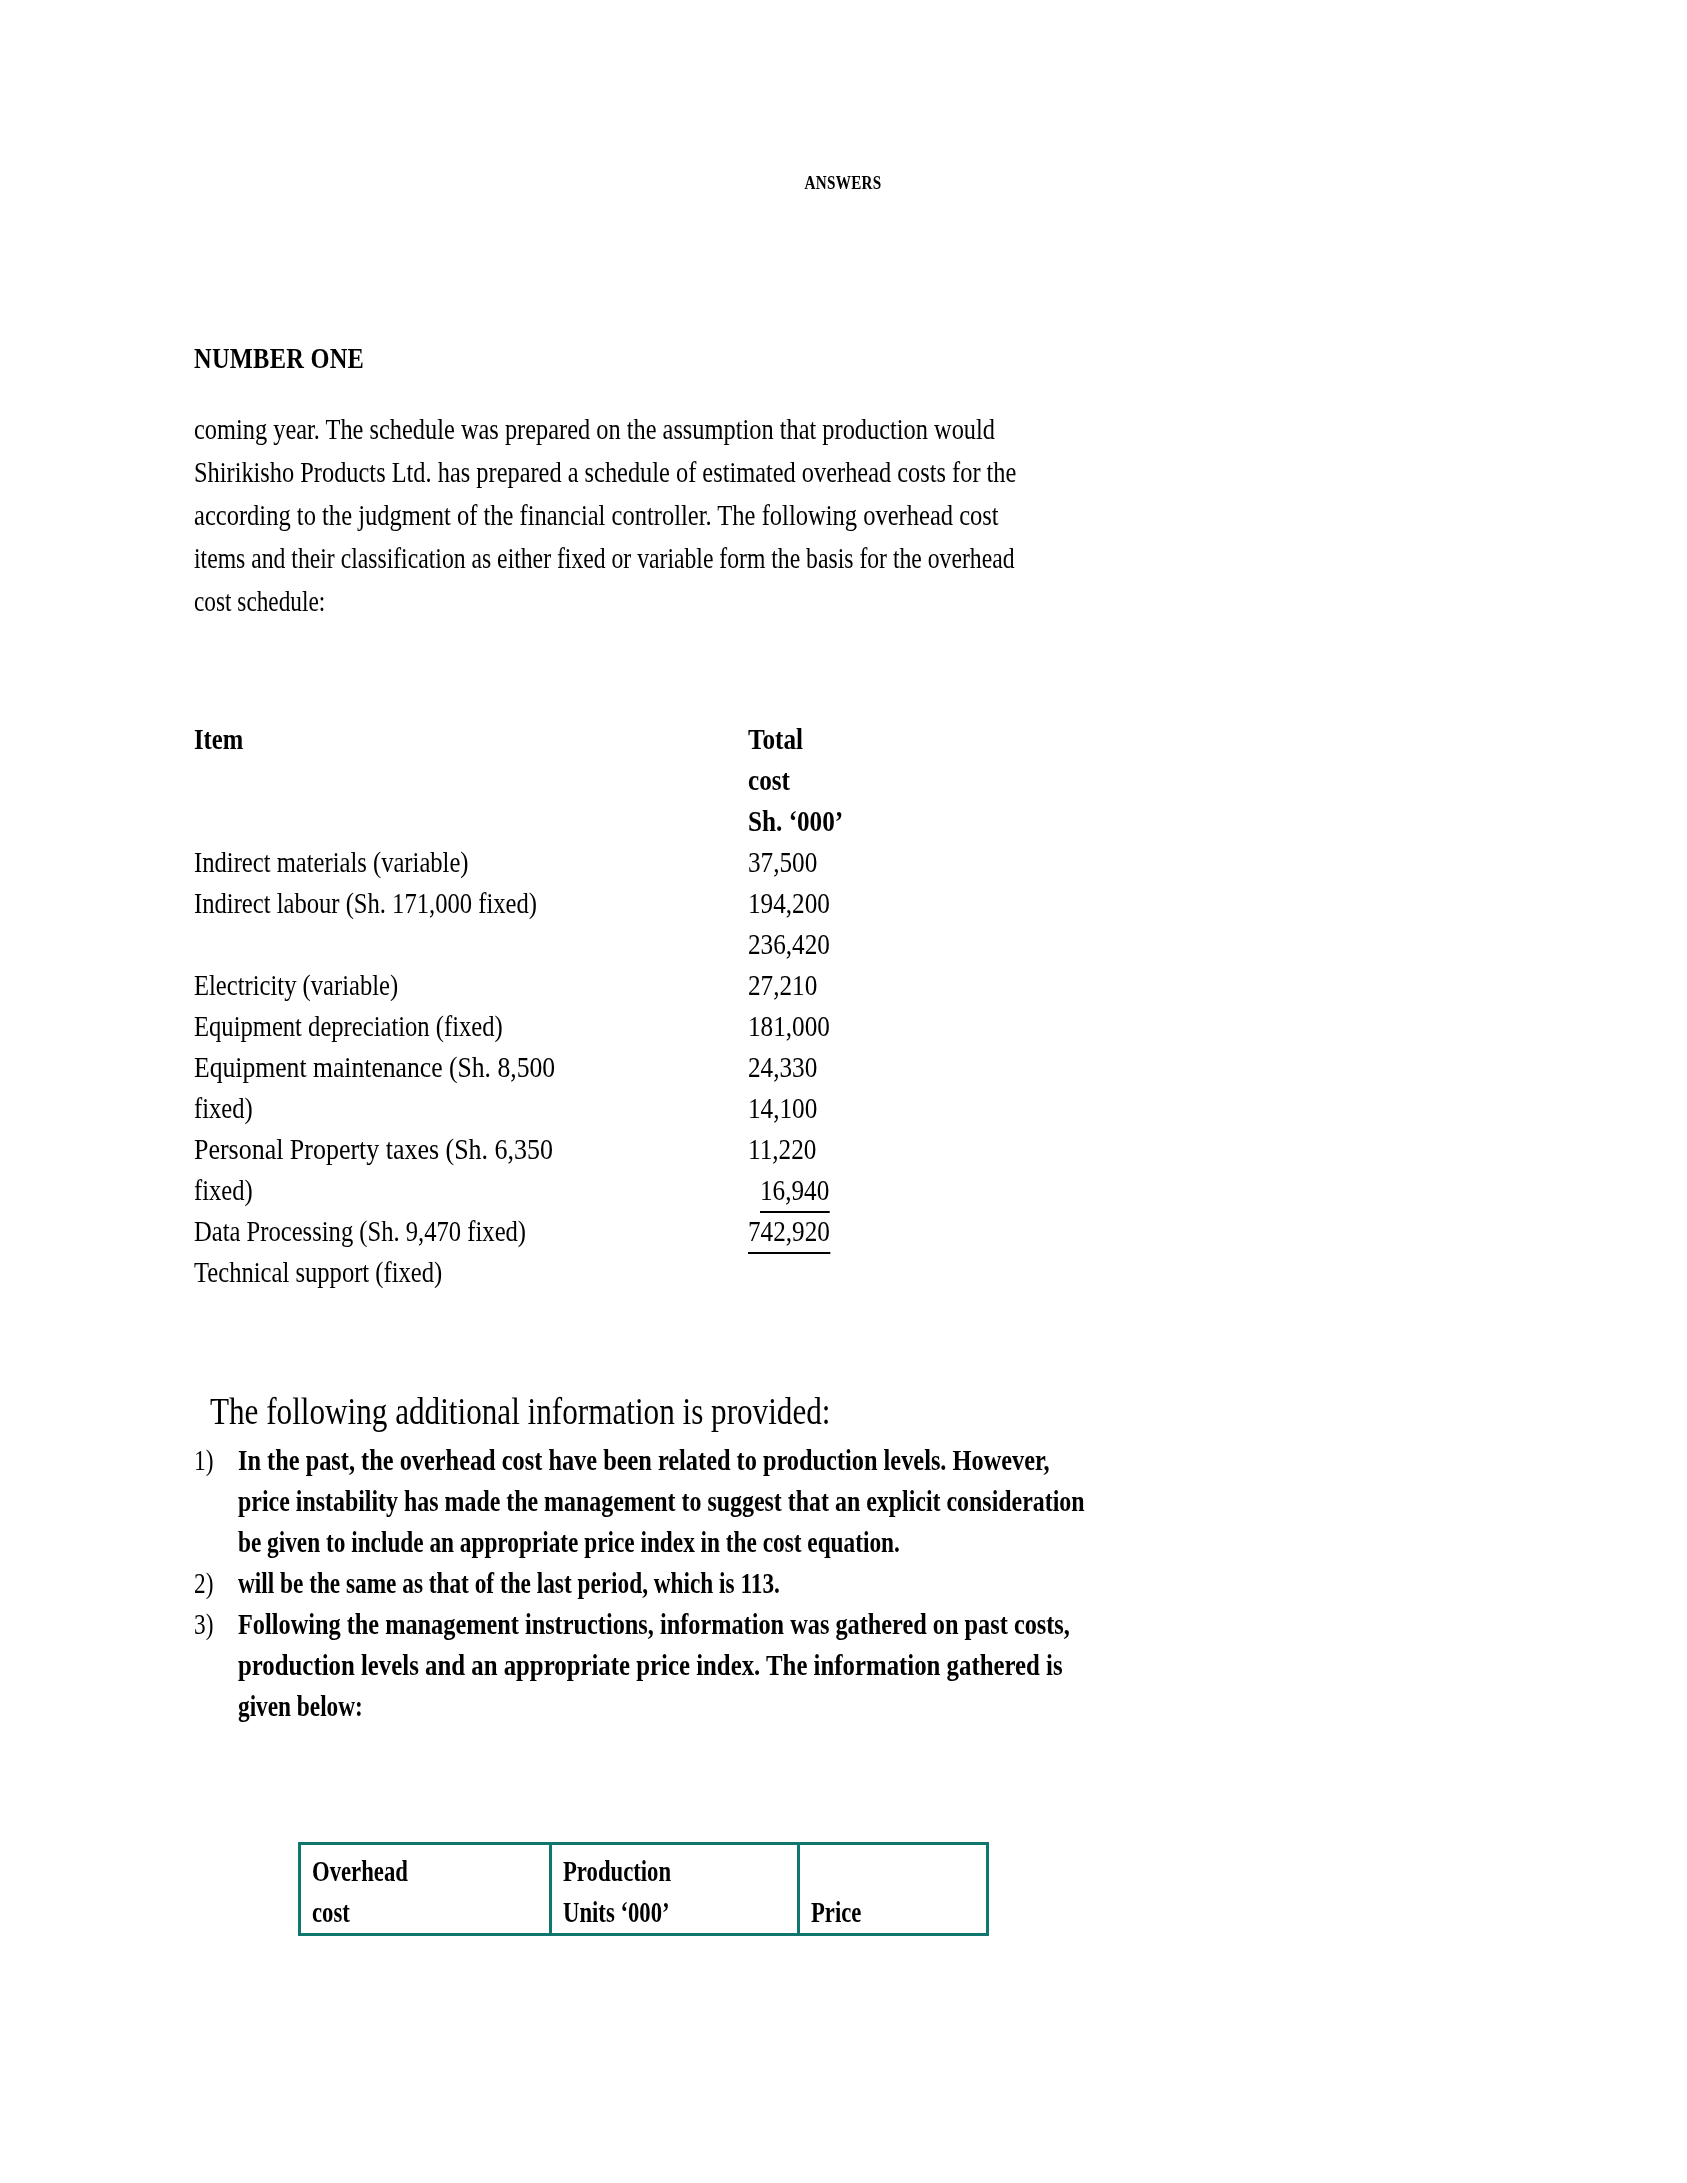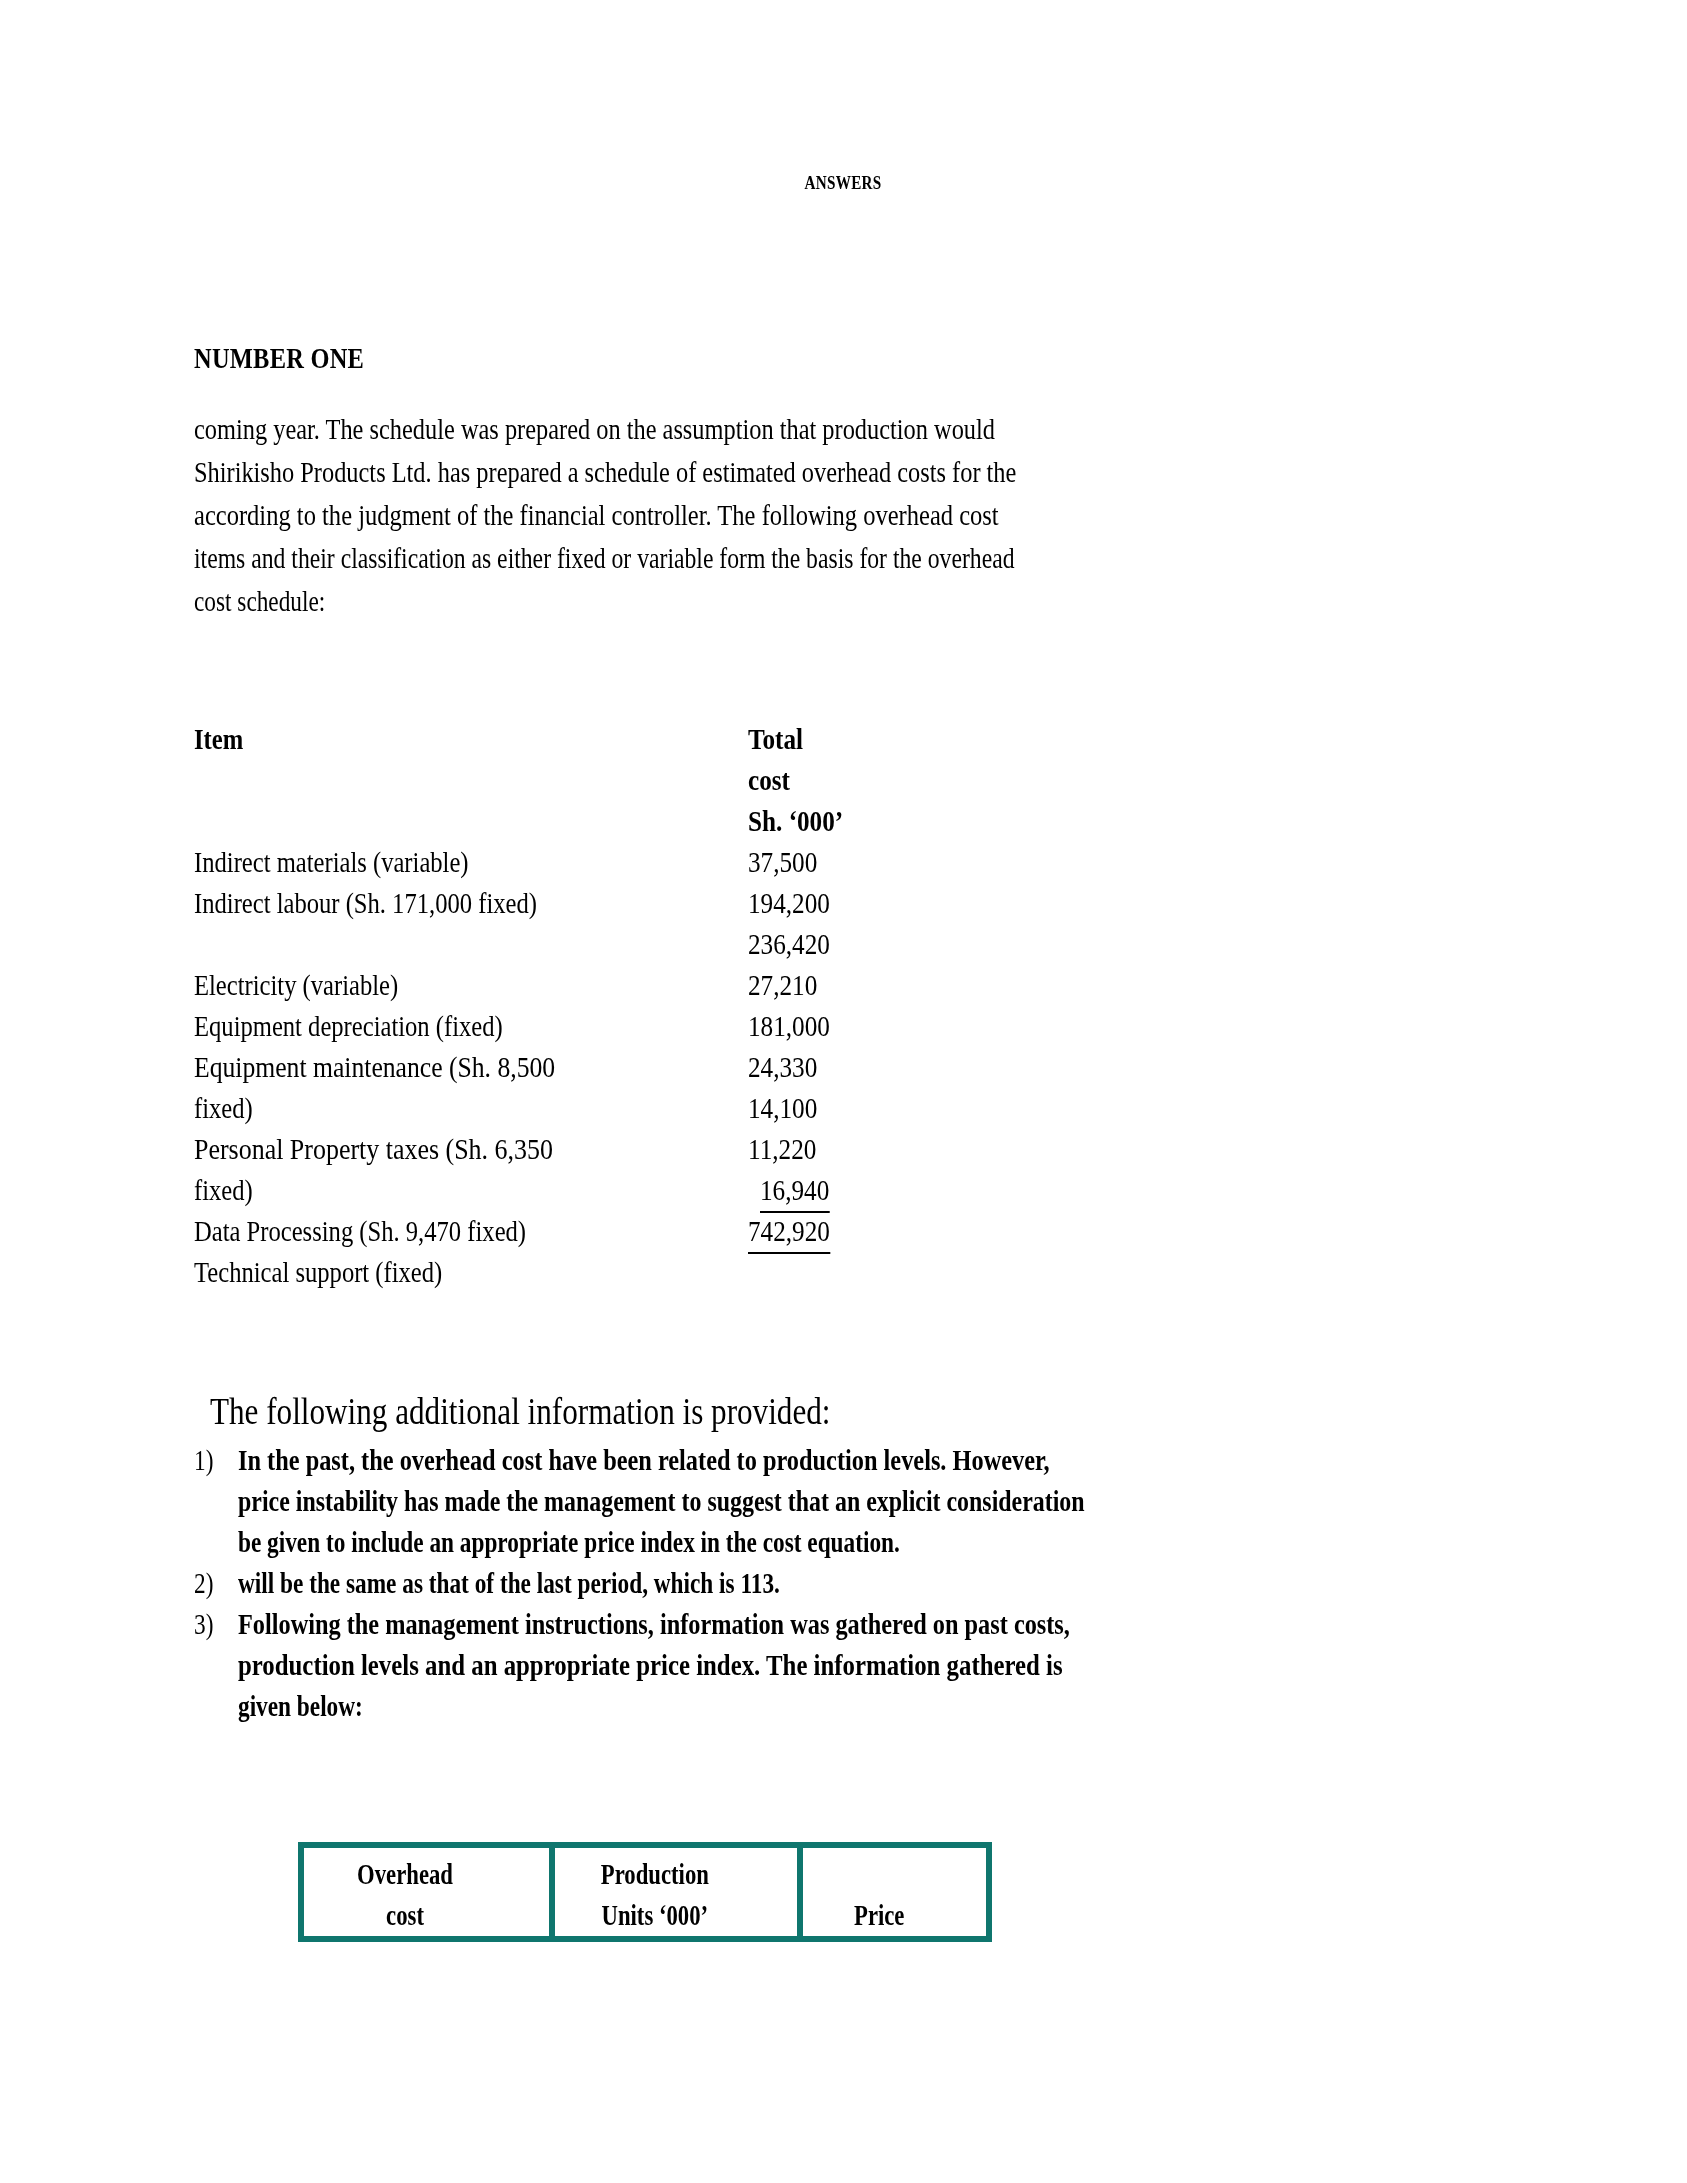--- a/index.html
+++ b/index.html
@@ -170,26 +170,25 @@
   .data-table {
     position: absolute;
     left: 104px;          
     top: 1842px;
     width: 688px;        
     border-collapse: collapse;
     table-layout: fixed;
     font-size: 28.4px;
   }
   .data-table td {
-    border: 6px solid #0f766e;
+    border: 3px solid #0f766e;
     vertical-align: top;
     padding: 6px 9.3px 0 10.6px;
     height: 89px;
     line-height: 41px;
-    text-align: center;
   }
   .data-table td .cond { transform: scaleX(0.80); font-weight: bold; }
   .data-table col.c1 { width: 251px; }
   .data-table col.c2 { width: 248px; }
   .data-table col.c3 { width: 189px; }
   .cellwrap { display: block; }
   .cellwrap span.cond { display: block; }
 </style>
 </head>
 <body>

